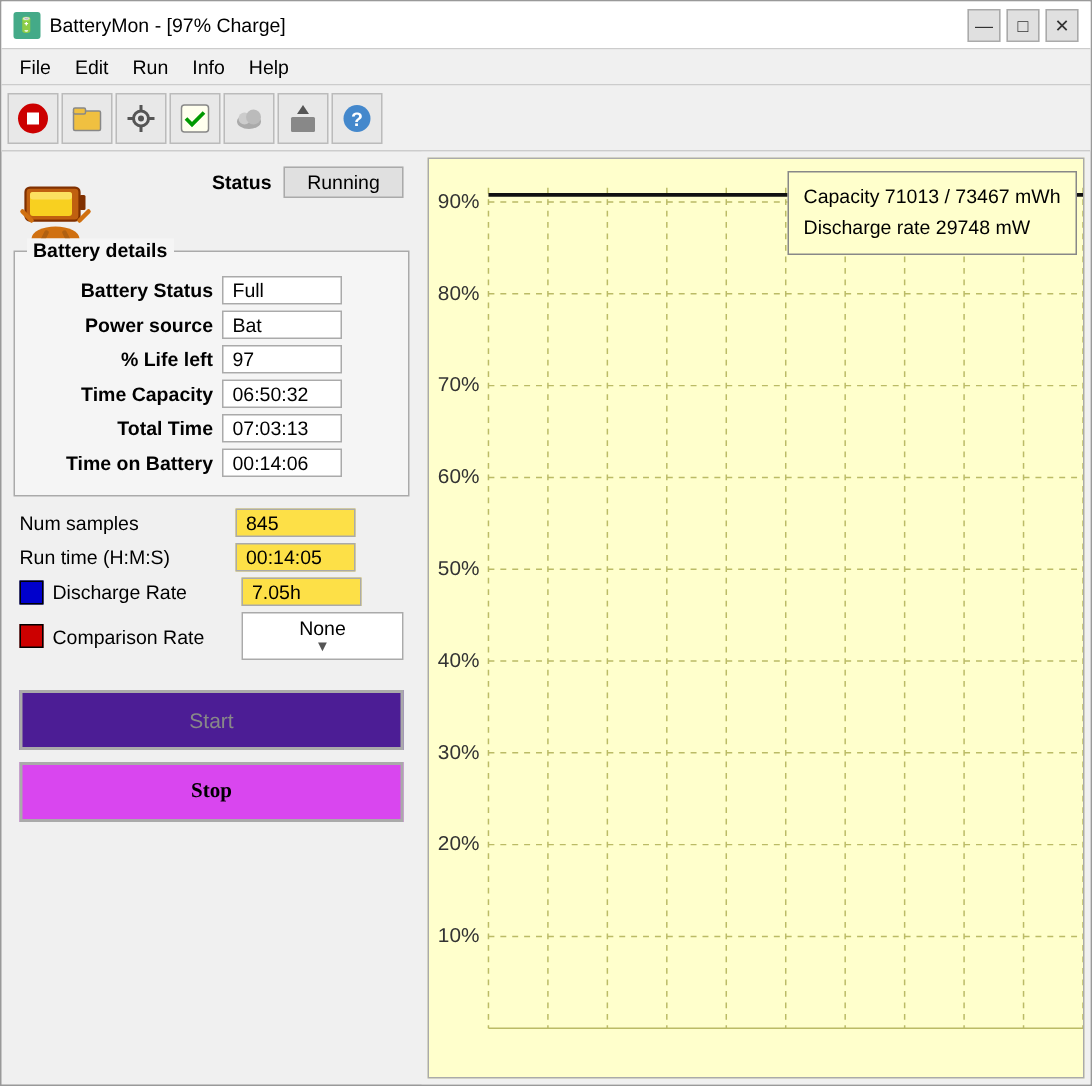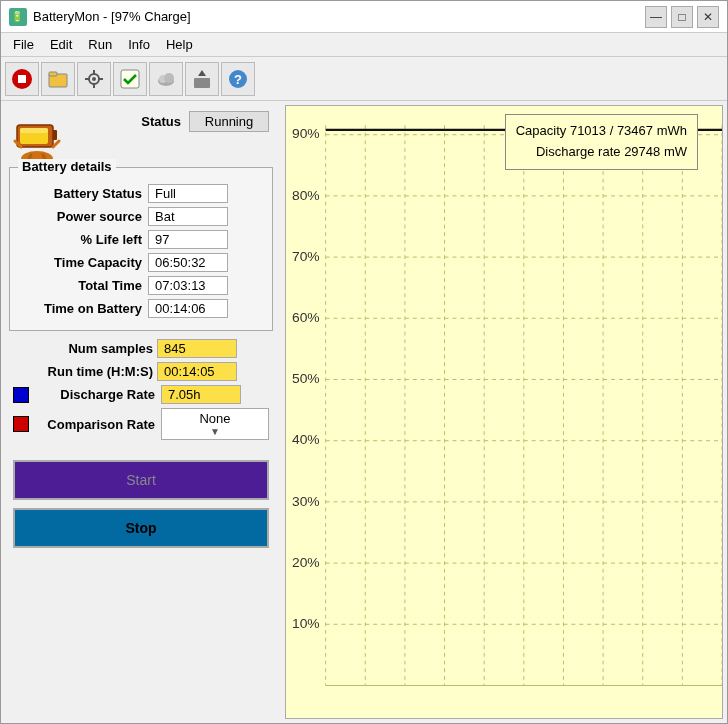--- a/index.html
+++ b/index.html
@@ -162,22 +162,22 @@
       flex-direction: column;
       gap: 4px;
       padding: 2px 4px;
     }
     .stat-row {
       display: flex;
       align-items: center;
       gap: 4px;
     }
     .stat-label {
-      font-weight: bold;
-      text-align: right;
+      font-weight: normal;
+      text-align: left;
       font-size: 13px;
     }
     .stat-value {
       background: #fde047;
       border: 1px solid #aaa;
       padding: 1px 6px;
       min-width: 80px;
       font-size: 13px;
     }
     .discharge-row {
@@ -224,52 +224,52 @@
     .btn-start {
       background: #4c1d95;
       border: 2px solid #aaa;
       padding: 10px;
       font-size: 14px;
       cursor: pointer;
       text-align: center;
       color: #888;
     }
     .btn-stop {
-      background: #0369a1;
+      background: #d946ef;
       border: 2px solid #aaa;
       padding: 10px;
       font-size: 14px;
       font-weight: bold;
       cursor: pointer;
       text-align: center;
       color: #000;
+      font-family: Liberation Serif, serif;
     }
     .right-panel {
       flex: 1;
       padding: 4px;
       background: #f0f0f0;
       overflow: hidden;
-      text-align: right;
     }
     .chart-container {
       width: 100%;
       height: 100%;
       background: #ffffcc;
       border: 1px solid #aaa;
       position: relative;
       overflow: hidden;
     }
     .chart-canvas {
       width: 100%;
       height: 100%;
     }
     .chart-tooltip {
       position: absolute;
       top: 8px;
-      right: 24px;
+      right: 4px;
       background: #ffffcc;
       border: 1px solid #888;
       padding: 6px 10px;
       font-size: 13px;
       line-height: 1.6;
       color: #000;
     }
   </style>
 </head>
 <body>

